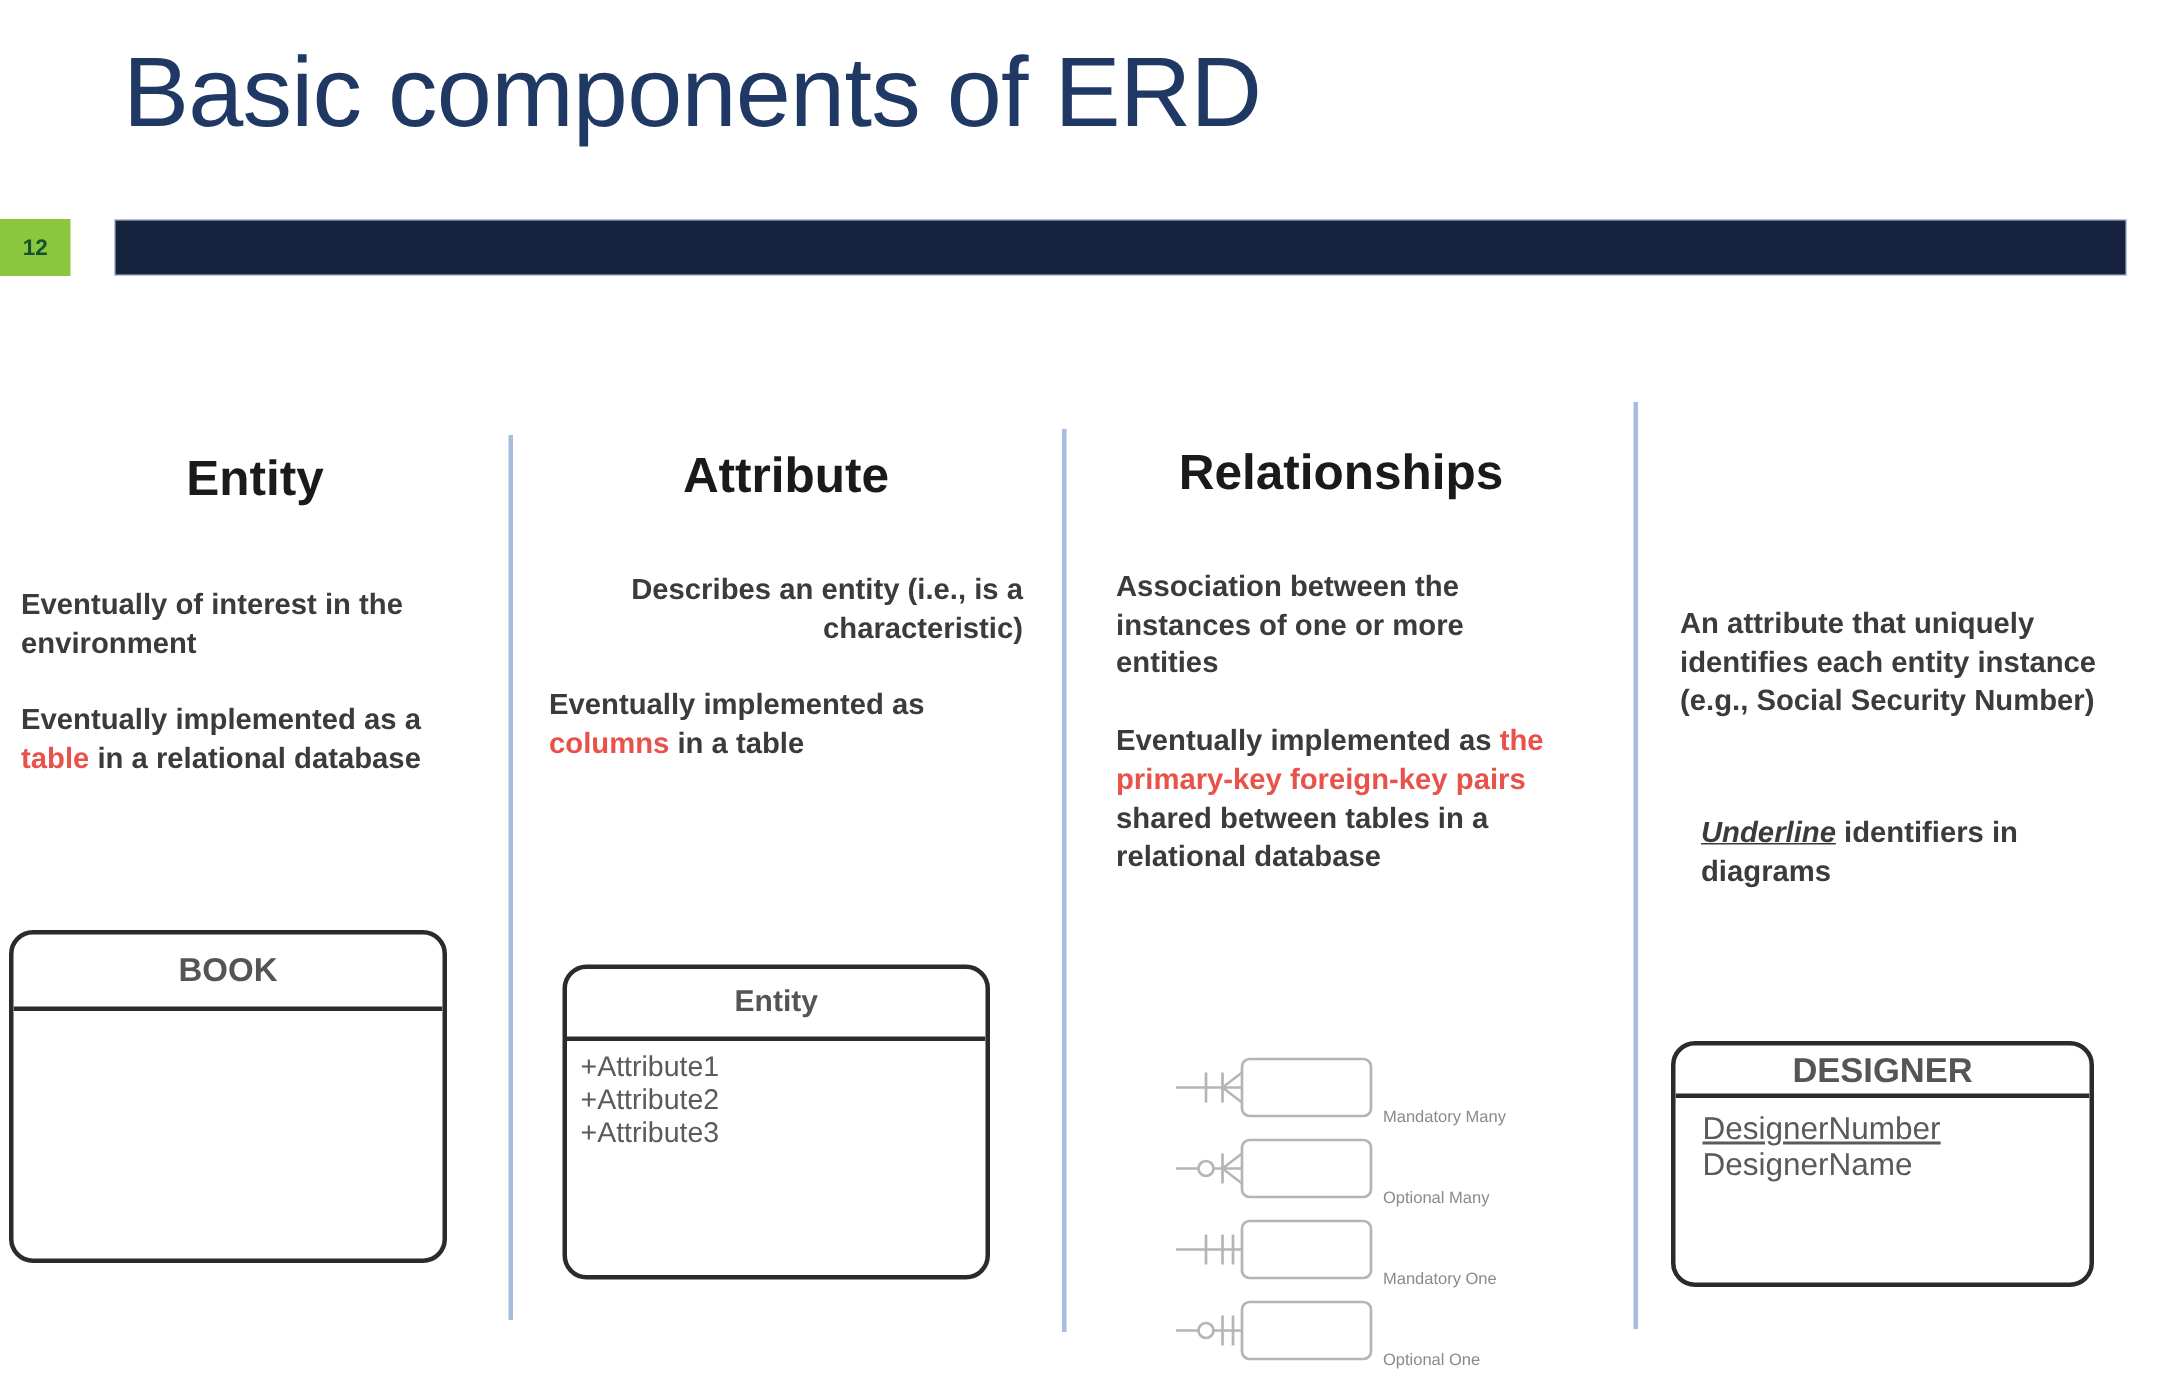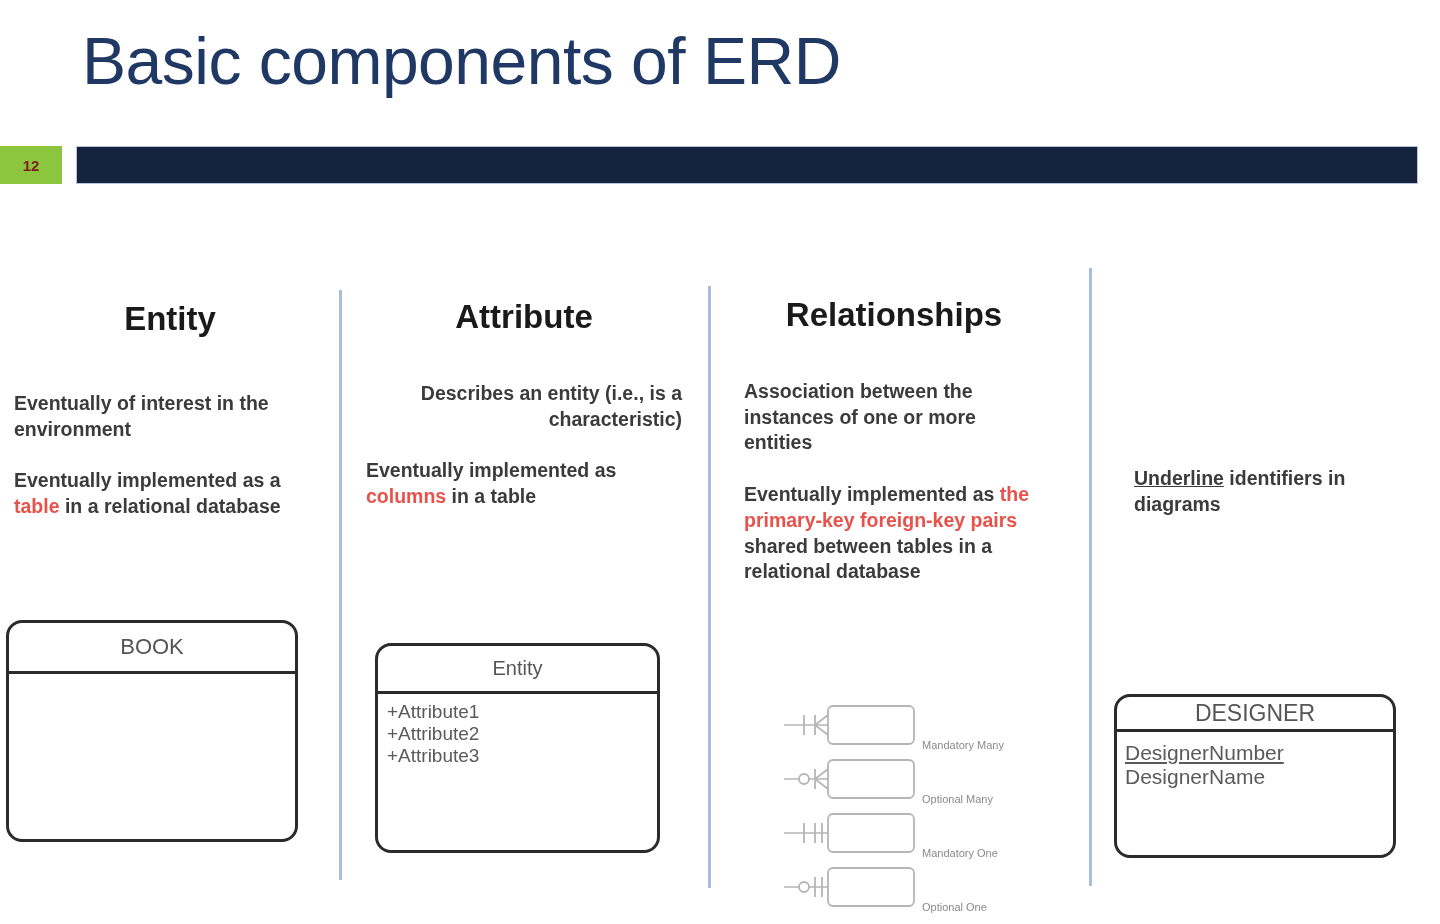--- a/index.html
+++ b/index.html
@@ -38,24 +38,24 @@
     position: absolute;
     left: 0px;
     top: 146px;
     width: 1418px;
     height: 38px;
   }
   .page-badge {
     position: absolute;
     left: 0px;
     top: 0px;
-    width: 62px;
+    width: 47px;
     height: 38px;
     background: #8CC63E;
-    color: #7f1d1d;
+    color: #14532d;
     font-size: 15px;
     font-weight: bold;
     display: flex;
     align-items: center;
     justify-content: center;
     box-sizing: border-box;
   }
   .header-bar {
     position: absolute;
     left: 76px;
@@ -83,20 +83,21 @@
   .body-text {
     font-size: 19.5px;
     font-weight: bold;
     line-height: 1.32;
     color: #3b3b3b;
     margin: 0;
   }
   .body-text + .body-text { margin-top: 26px; }
   .accent { color: #E8524B; }
   .underline-italic {
+    font-style: italic;
     text-decoration: underline;
   }
 
   
   .divider {
     position: absolute;
     width: 3px;
     background: #A8BCDE;
   }
 
@@ -105,21 +106,21 @@
     position: absolute;
     box-sizing: border-box;
     border: 3px solid #2b2b2b;
     border-radius: 16px;
     background: #ffffff;
     overflow: hidden;
   }
   .er-box .er-title {
     text-align: center;
     color: #555555;
-    font-weight: normal;
+    font-weight: bold;
     box-sizing: border-box;
     display: flex;
     align-items: center;
     justify-content: center;
   }
   .er-box .er-divider {
     height: 3px;
     background: #2b2b2b;
   }
   .er-box .er-attrs {
@@ -258,27 +259,30 @@
           <circle cx="22" cy="27" r="5" fill="#ffffff" stroke="#b5b5b5" stroke-width="1.8"></circle>
           <line x1="33" y1="17" x2="33" y2="37" stroke="#b5b5b5" stroke-width="1.8"></line>
           <line x1="40" y1="17" x2="40" y2="37" stroke="#b5b5b5" stroke-width="1.8"></line>
           <rect x="46" y="8" width="86" height="38" rx="5" ry="5" fill="#ffffff" stroke="#b5b5b5" stroke-width="1.8"></rect>
         </svg>
         <span class="card-label">Optional One</span>
       </div>
     </div>
 
   <div class="col" style="left:1120px; top:404px; width:278px;">
+    <p class="body-text">
+      <span>An attribute that uniquely identifies each entity instance (e.g., Social Security Number)</span>
+    </p>
     <p class="body-text" style="margin-top:62px; padding-left:14px;">
       <span class="underline-italic">Underline</span><span> identifiers in diagrams</span>
     </p>
   </div>
 
   <div class="er-box" style="left:1114px; top:694px; width:282px; height:164px;">
     <div class="er-title" style="height:32px; font-size:23px;">DESIGNER</div>
     <div class="er-divider"></div>
-    <div class="er-attrs" style="padding:9px 8px; font-size:21px;">
+    <div class="er-attrs" style="padding:9px 18px; font-size:21px;">
         <div class="er-attr-line key">DesignerNumber</div>
         <div class="er-attr-line">DesignerName</div>
       </div>
   </div>
 
 </div>
 
 </body></html>

